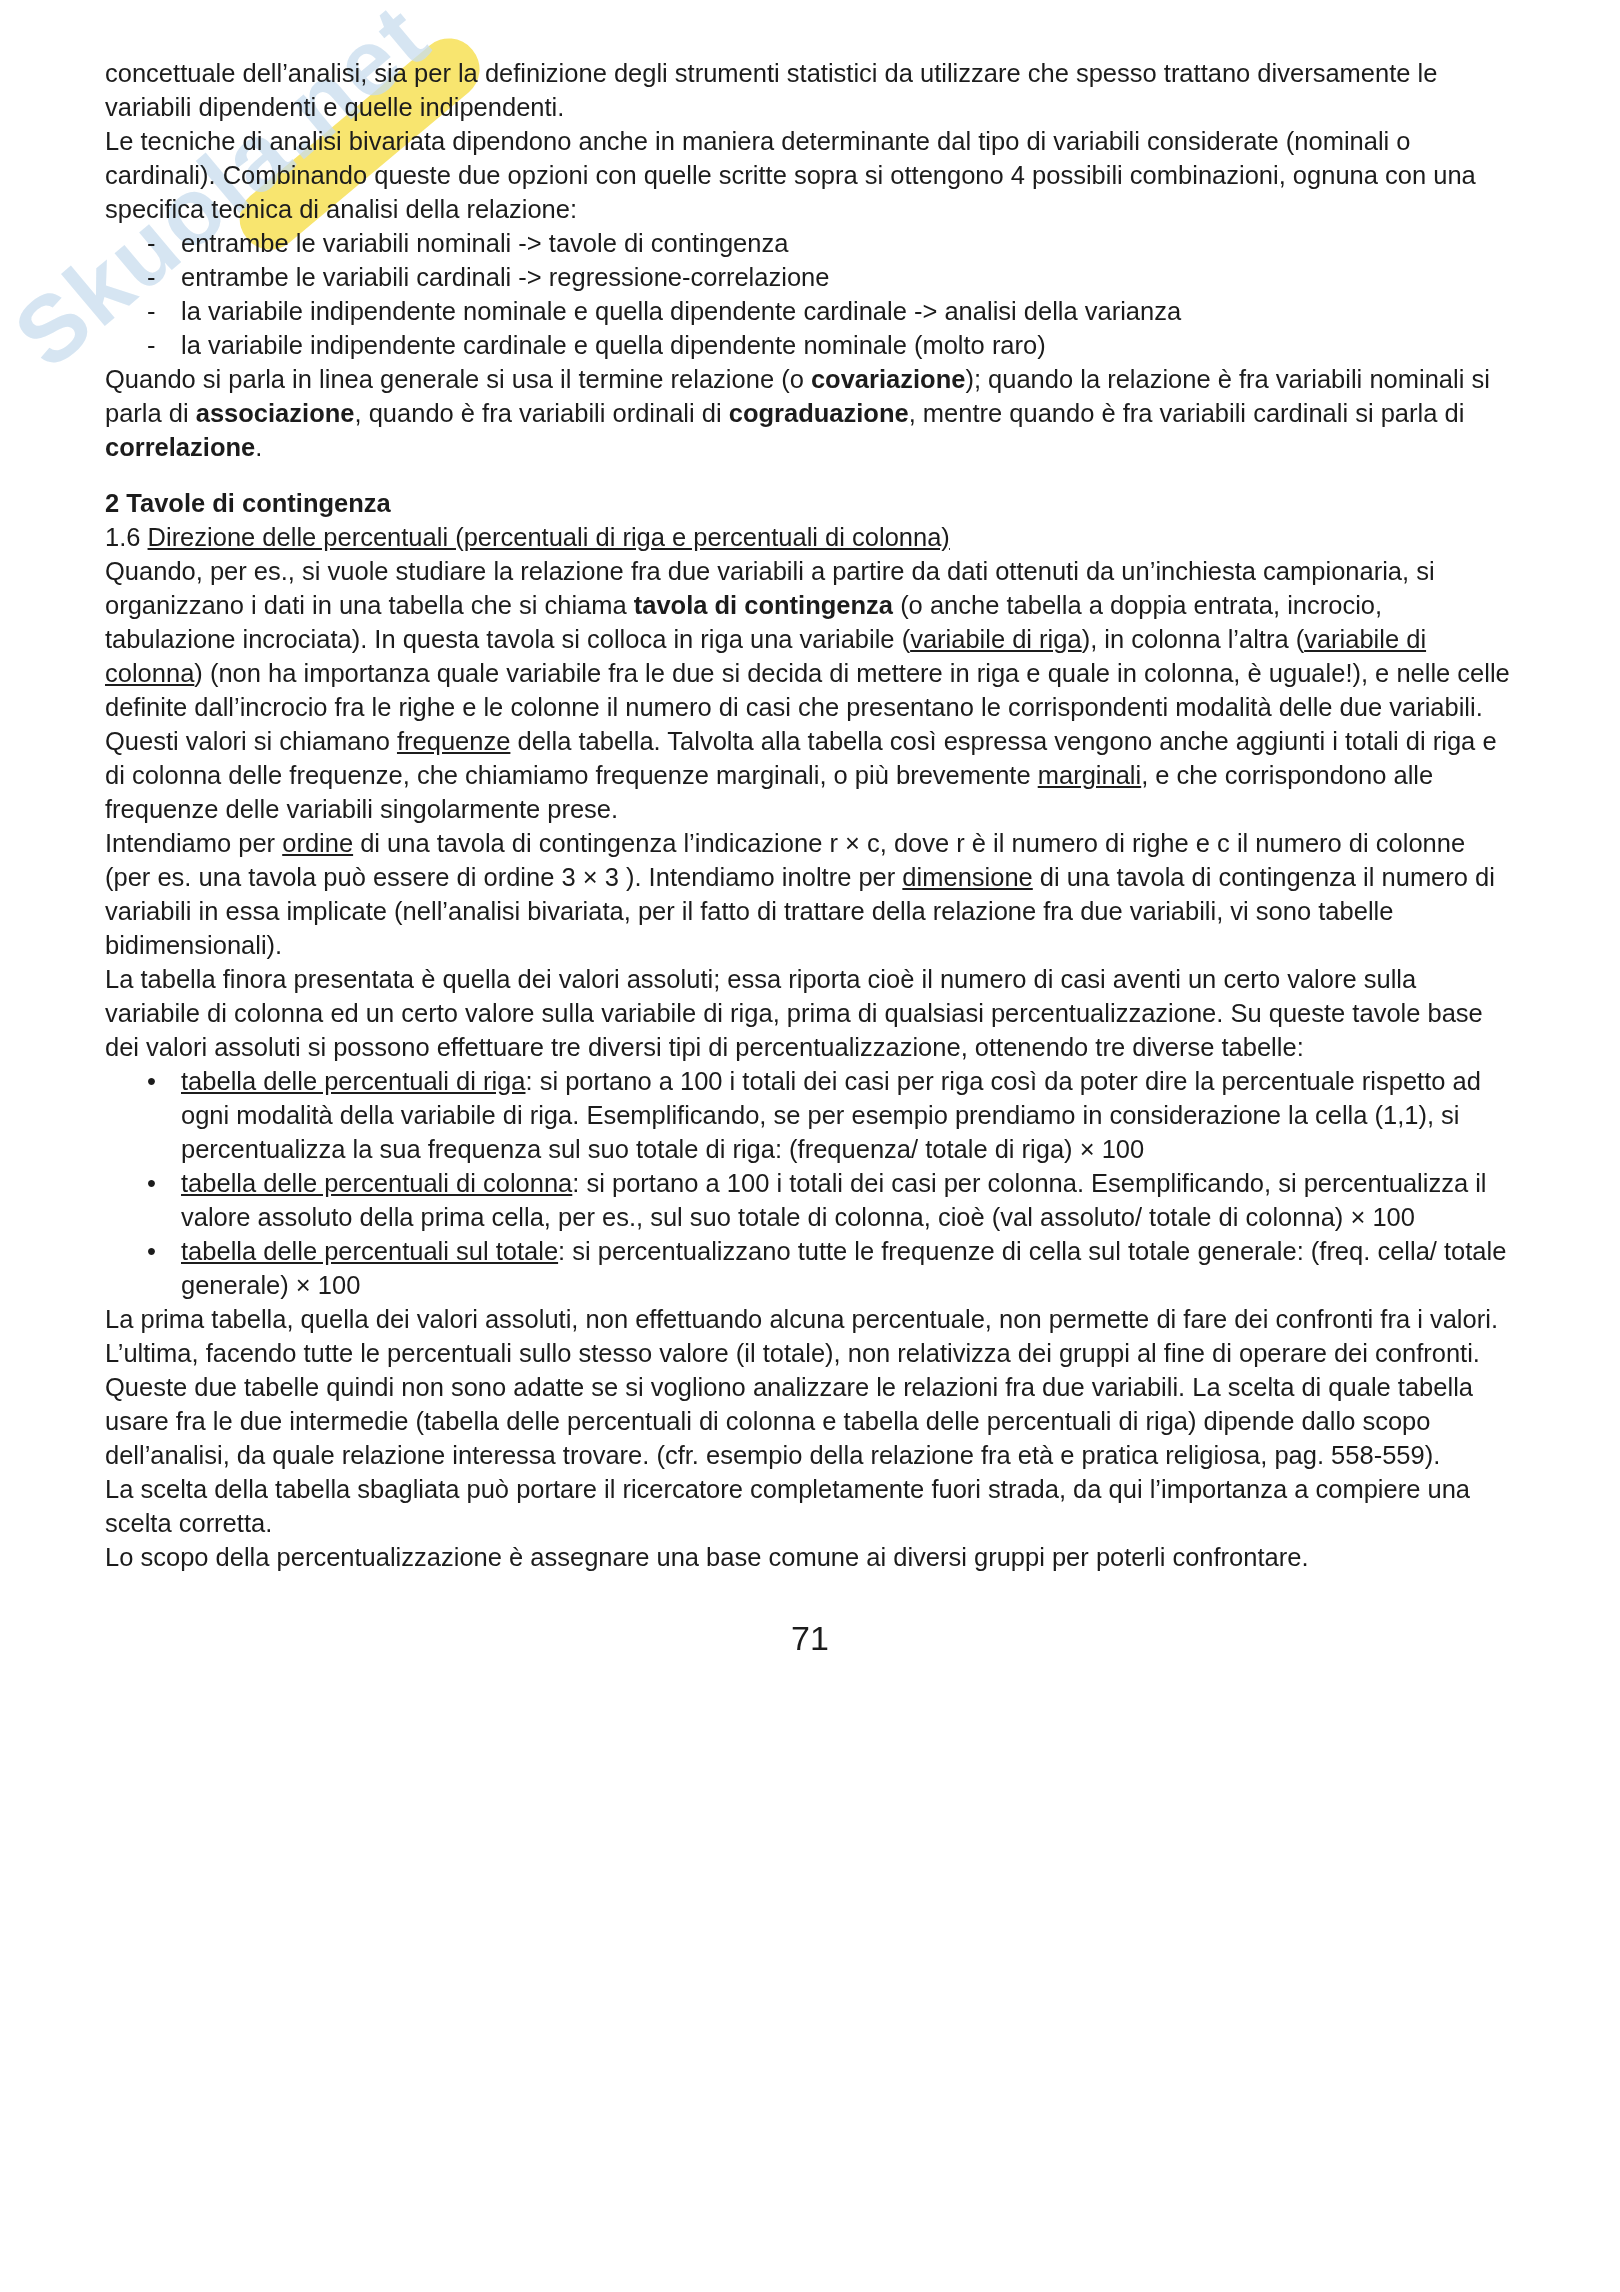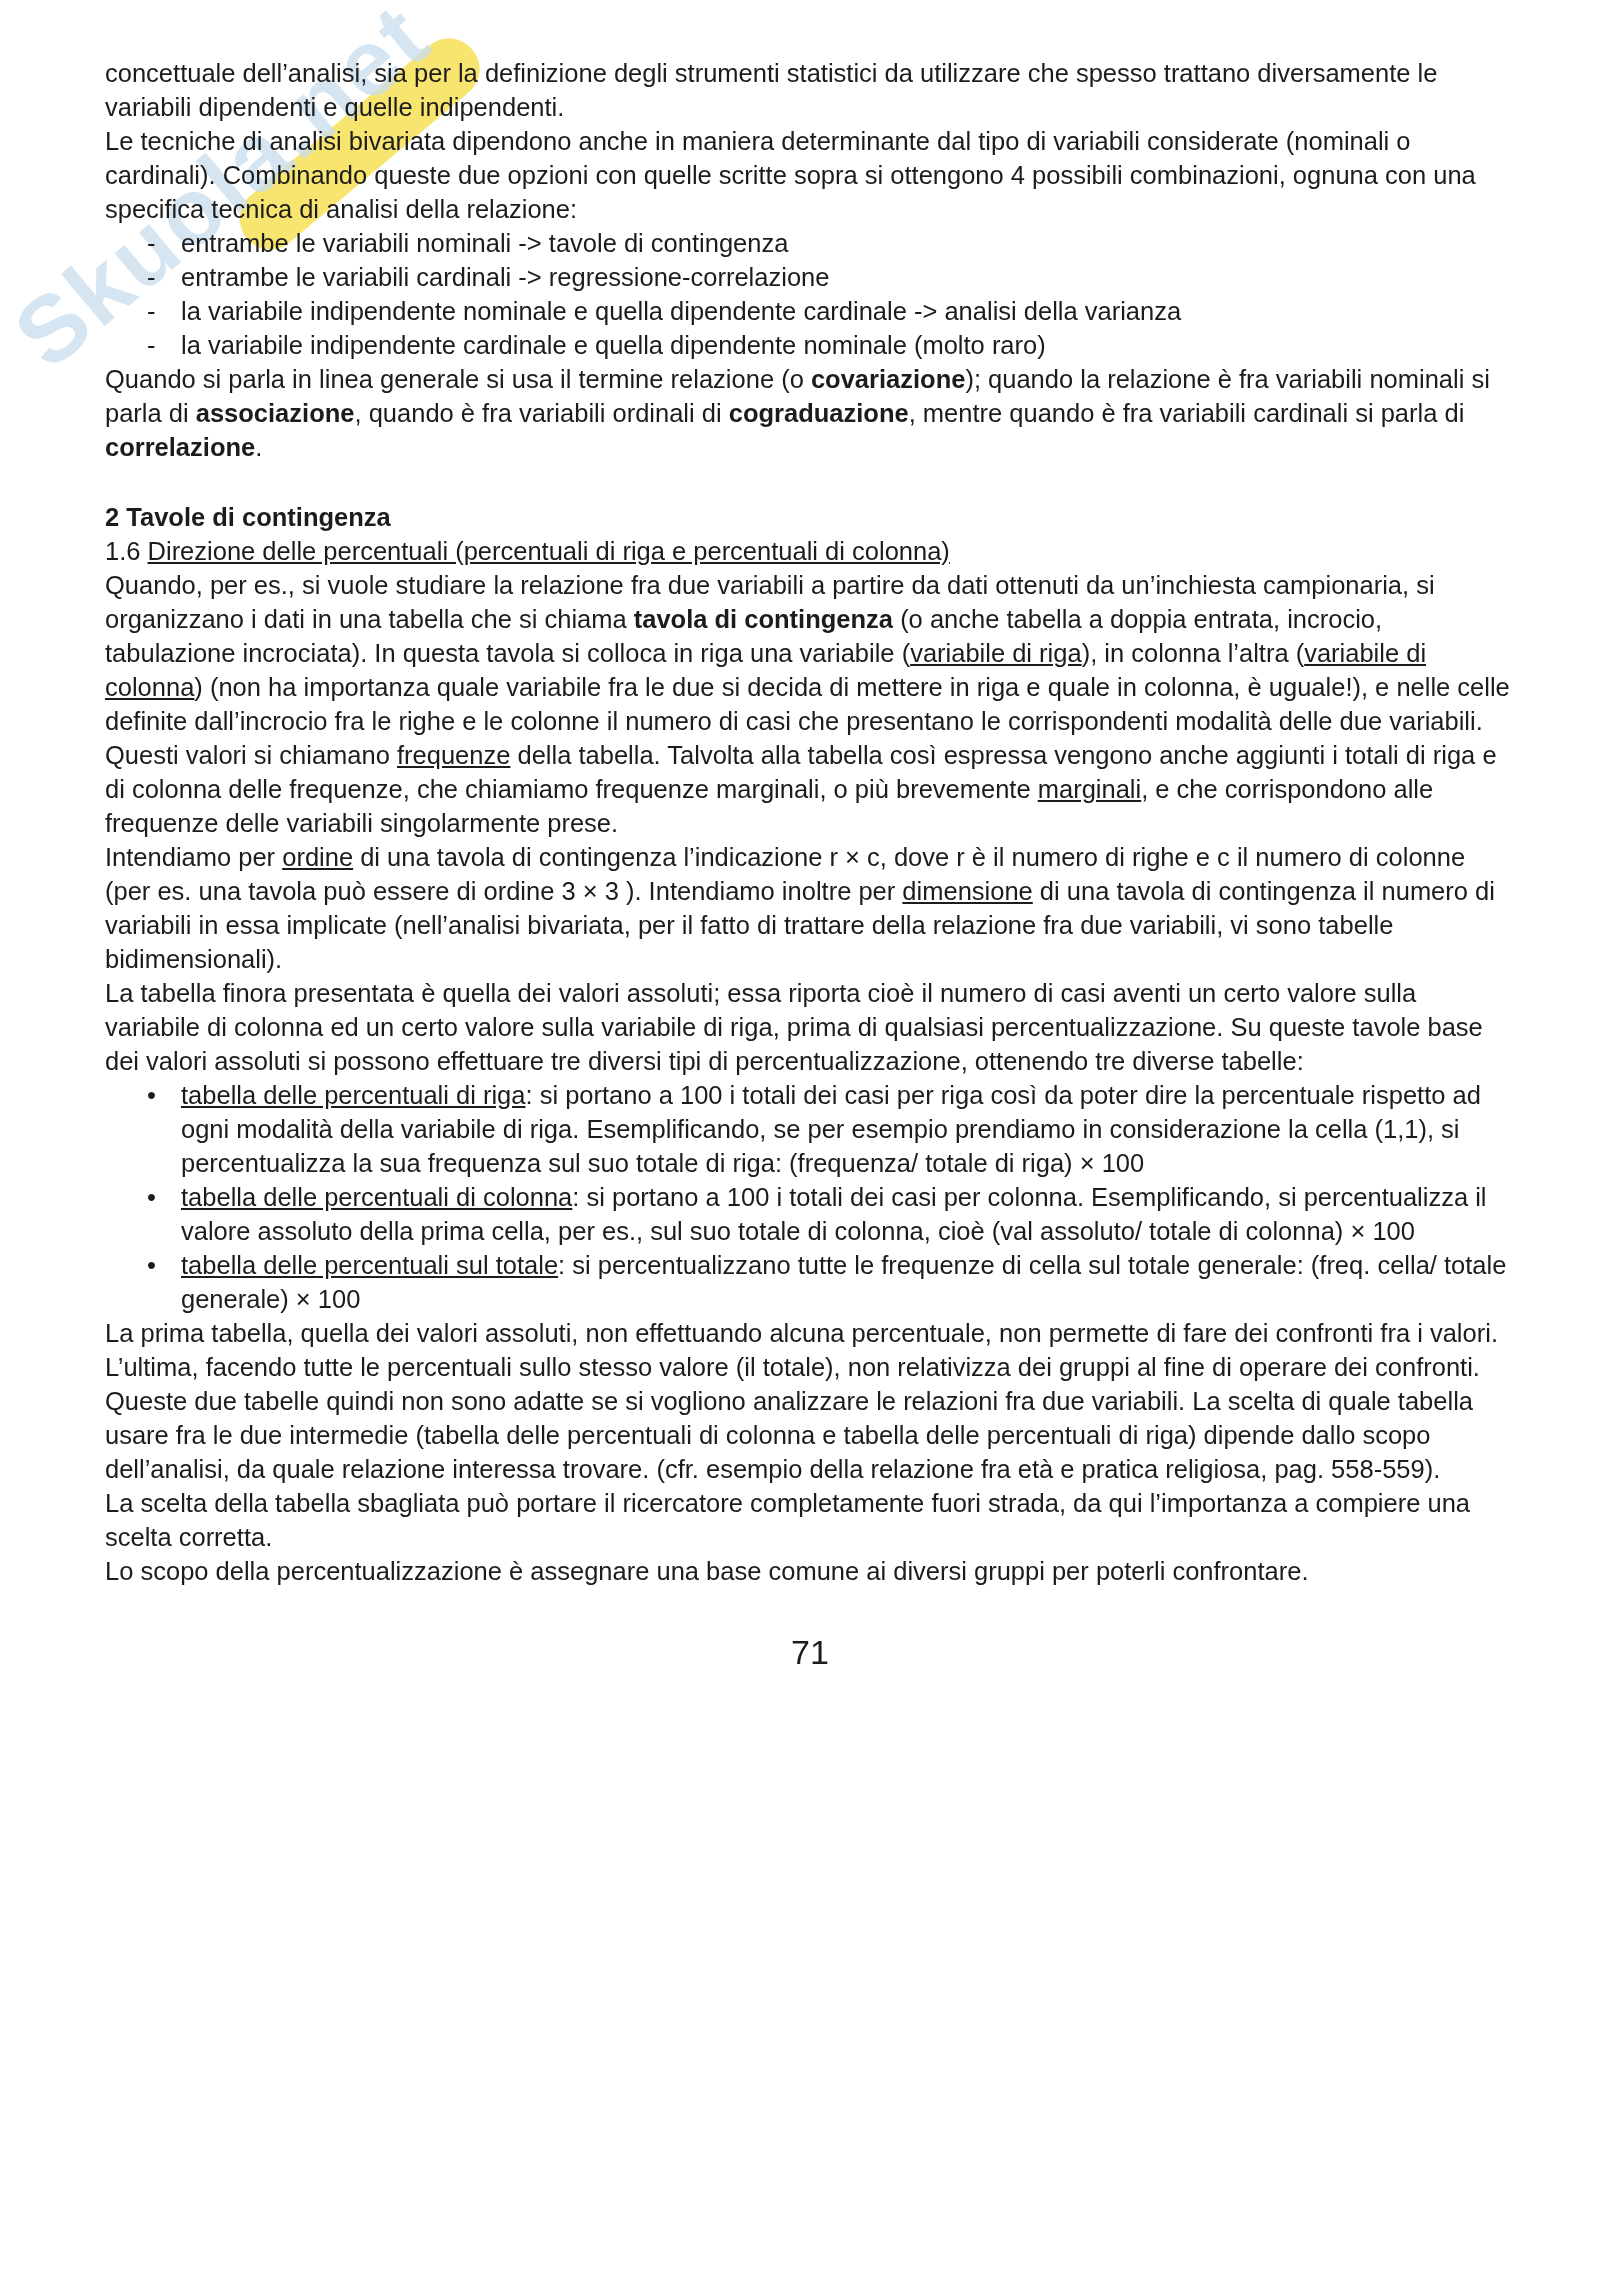--- a/index.html
+++ b/index.html
@@ -27,21 +27,21 @@
     transform: rotate(-40deg); transform-origin: 0 50%;
   }
   
   .page {
     position: relative; z-index: 1;
     padding: 56px 105px 0 105px;
     font-size: 25.5px; line-height: 34px;
     text-align: left;
   }
   .para { margin: 0; }
-  .section-heading { font-weight: bold; margin-top: 36px; }
+  .section-heading { font-weight: bold; margin-top: 22px; }
   .list-row { display: flex; }
   .marker { flex: 0 0 34px; margin-left: 42px; }
   .row-text { flex: 1; }
   .f-b { font-weight: bold; }
   .f-i { }
   .f-u { text-decoration: underline; text-align: right; }
   .footer {
     position: relative; z-index: 1;
     text-align: center; margin-top: 45px;
     font-size: 34px;

